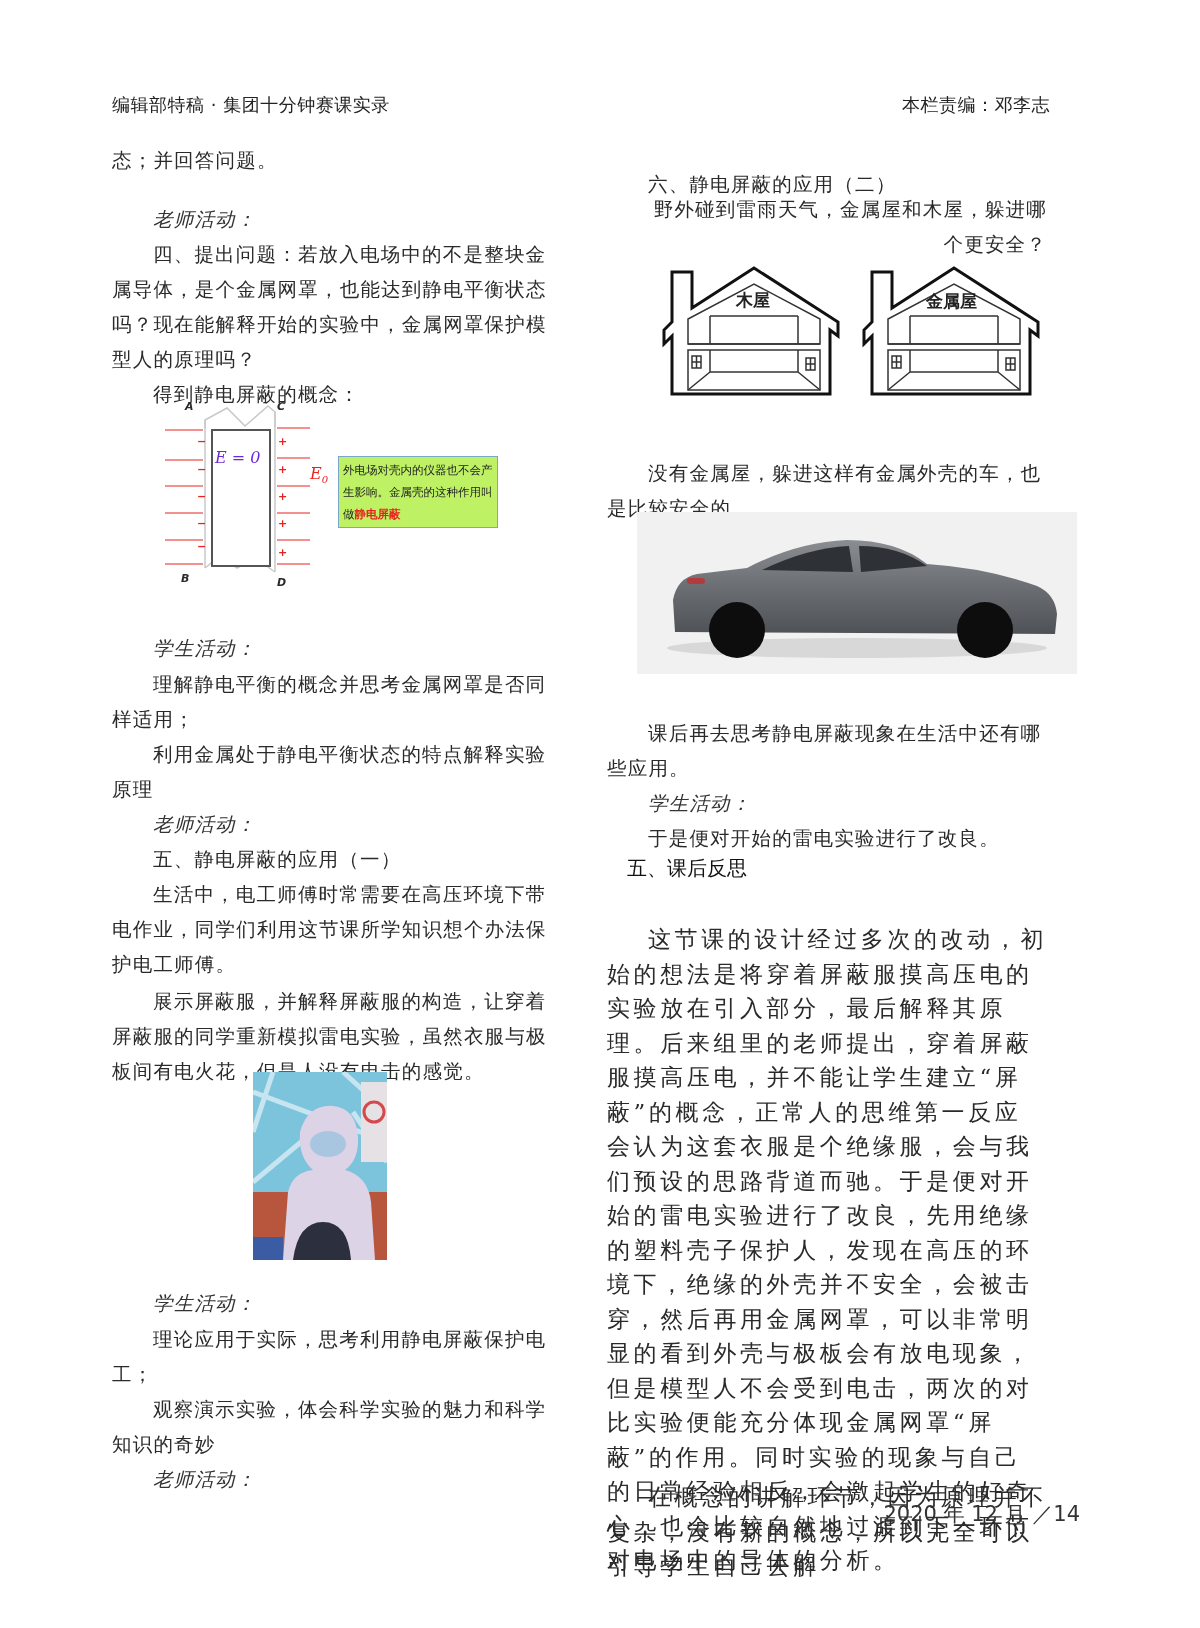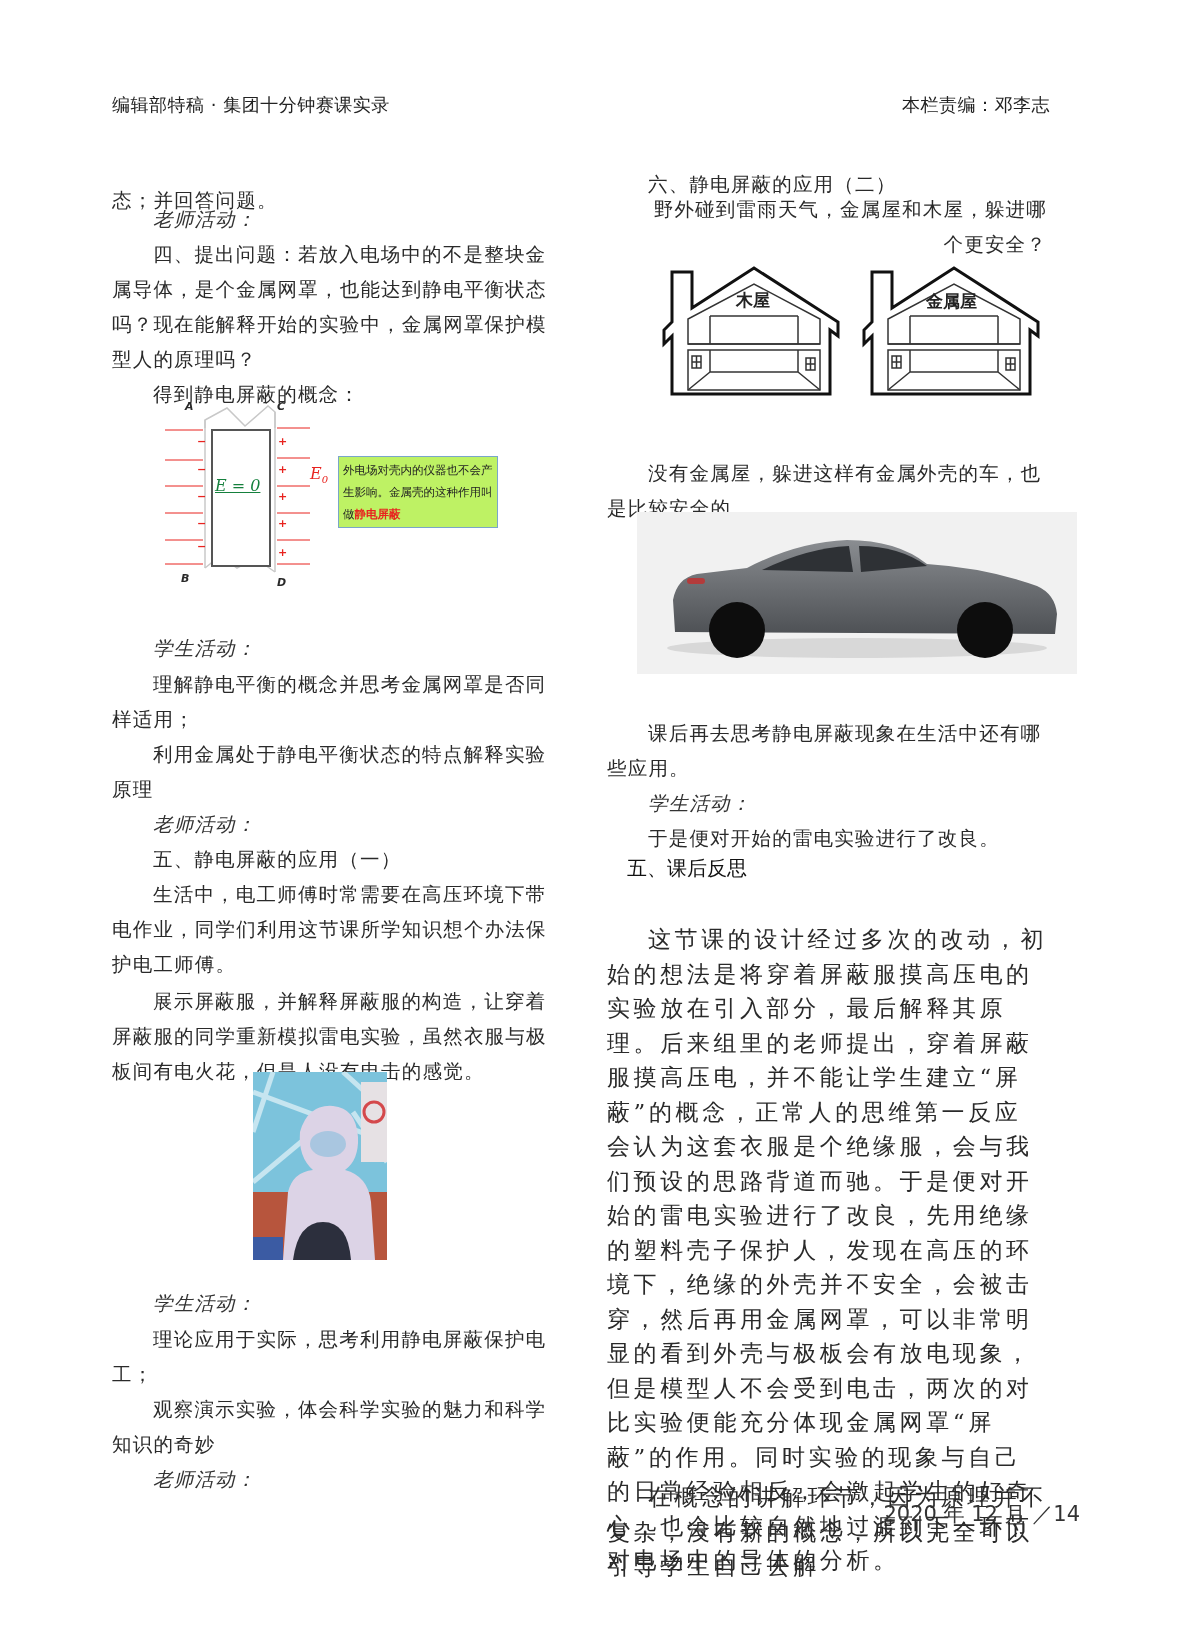--- a/index.html
+++ b/index.html
@@ -23,21 +23,21 @@
   .callout .red { color: #e8231f; font-weight: bold; }
   .photo { left: 253px; top: 1072px; width: 134px; height: 188px; overflow:hidden; }
   .car { left: 637px; top: 512px; width: 441px; height: 162px; background: #eeeeee; }
 </style>
 </head>
 <body>
 
 <div class="abs hdr" style="left:112px;">编辑部特稿 · 集团十分钟赛课实录</div>
 <div class="abs hdr" style="right:150px;text-align:center;">本栏责编：邓李志</div>
 
-<p class="p col-l" style="top:143px;margin-top:40px;">态；并回答问题。</p>
+<p class="p col-l" style="top:143px;">态；并回答问题。</p>
 <p class="p col-l ind it" style="top:178px;">老师活动：</p>
 <p class="p col-l ind" style="top:213px;">四、提出问题：若放入电场中的不是整块金属导体，是个金属网罩，也能达到静电平衡状态吗？现在能解释开始的实验中，金属网罩保护模型人的原理吗？</p>
 <p class="p col-l ind" style="top:353px;">得到静电屏蔽的概念：</p>
 
 <div class="abs" style="left:165px; top:400px; width:345px; height:185px;">
   <svg width="345" height="185" viewBox="0 0 345 185">
 
     <polyline points="40,28 40,20 62,8 80,26 103,6 110,12 110,28" fill="none" stroke="#c8c8c8" stroke-width="1.5"></polyline>
     <line x1="40" y1="20" x2="40" y2="168" stroke="#c8c8c8" stroke-width="1.5"></line>
     <line x1="110" y1="12" x2="110" y2="172" stroke="#c8c8c8" stroke-width="1.5"></line>
@@ -69,21 +69,21 @@
         <text x="113" y="73">+</text>
         <text x="113" y="100">+</text>
       <text x="113" y="127">+</text>
         <text x="113" y="156">+</text>
     </g>
   </svg>
   <span class="abs" style="left:20px;top:0px;font:bold italic 11px 'DejaVu Sans',sans-serif;">A</span>
   <span class="abs" style="left:112px;top:0px;font:bold italic 11px 'DejaVu Sans',sans-serif;">C</span>
   <span class="abs" style="left:16px;top:172px;font:bold italic 11px 'DejaVu Sans',sans-serif;">B</span>
   <span class="abs" style="left:112px;top:176px;font:bold italic 11px 'DejaVu Sans',sans-serif;">D</span>
-  <span class="abs" style="left:50px;top:76px;font:italic 16px 'DejaVu Serif',serif;color:#15803d;text-decoration:underline;">E = 0</span>
+  <span class="abs" style="left:50px;top:48px;font:italic 16px 'DejaVu Serif',serif;color:#6d28d9;">E = 0</span>
   <span class="abs" style="left:145px;top:64px;font:italic 16px 'DejaVu Serif',serif;color:#e8231f;"><span>E</span><sub style="font-size:10px;">0</sub></span>
 </div>
 <div class="callout">
   <span>外电场对壳内的仪器也不会产生影响。金属壳的这种作用叫做</span><span class="red">静电屏蔽</span>
 </div>
 
 <p class="p col-l ind it" style="top:607px;">学生活动：</p>
 <p class="p col-l ind" style="top:643px;">理解静电平衡的概念并思考金属网罩是否同样适用；</p>
 <p class="p col-l ind" style="top:713px;">利用金属处于静电平衡状态的特点解释实验原理</p>
 <p class="p col-l ind it" style="top:783px;">老师活动：</p>

